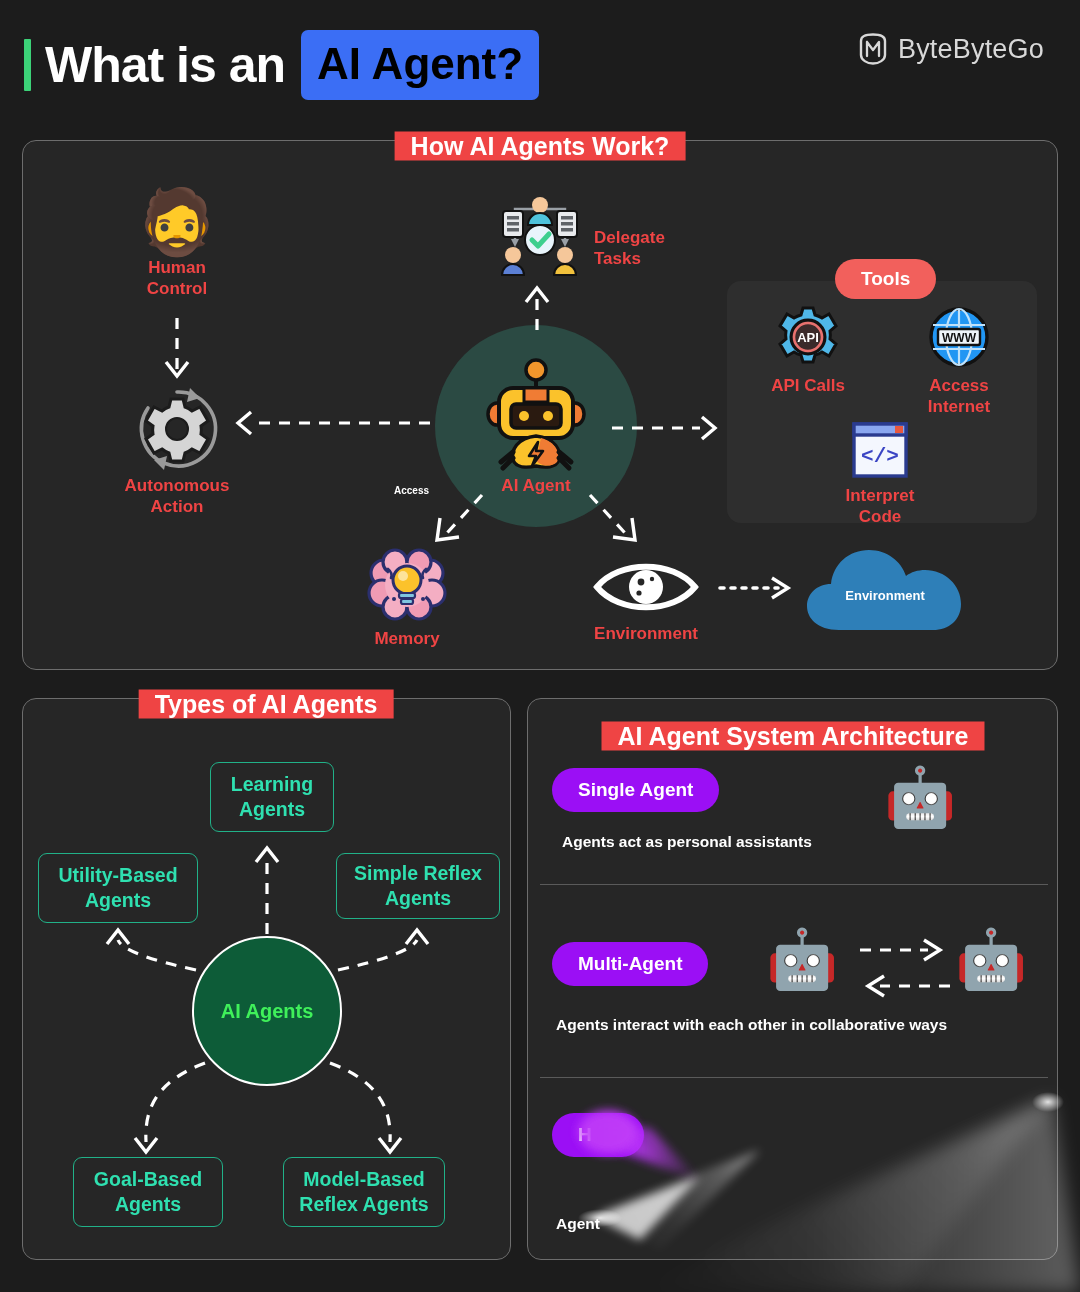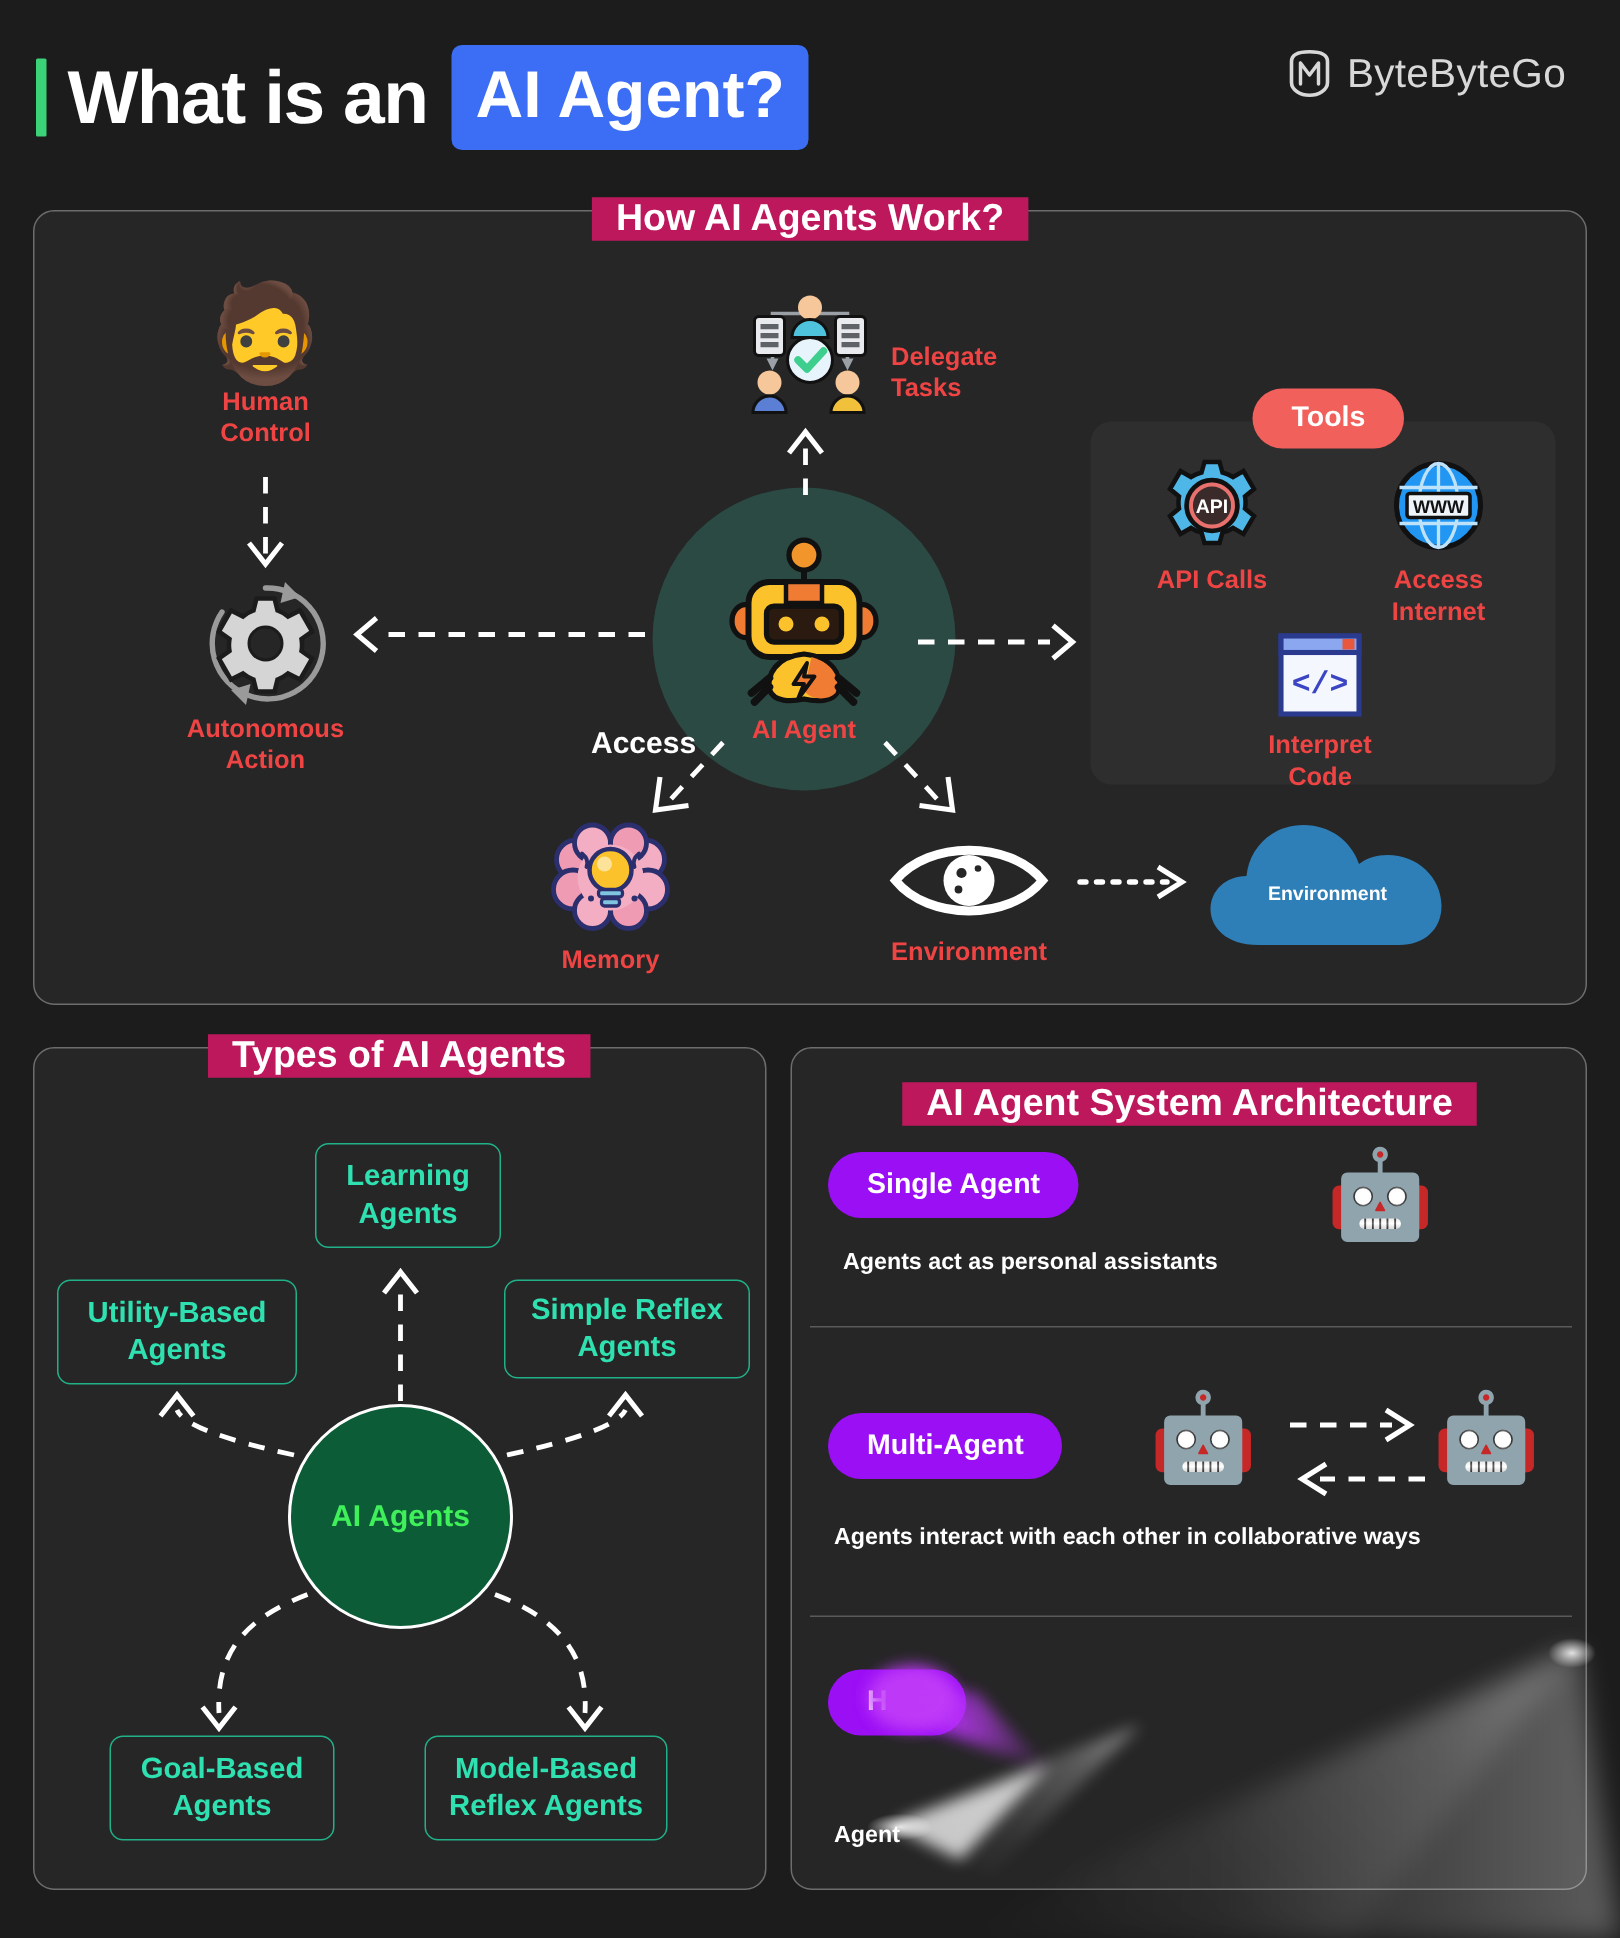--- a/index.html
+++ b/index.html
@@ -16,42 +16,42 @@
   .title-wrap {
     position: absolute; left: 24px; top: 30px;
     display: flex; align-items: center; gap: 14px;
   }
   .accent-bar { width: 7px; height: 52px; background: #3cd278; border-radius: 1px; }
   .title-main {
     font-size: 50px; font-weight: bold; color: #ffffff;
     letter-spacing: -1px; line-height: 1;
   }
   .title-badge {
-    background: #3b6ef5; color: #ffffff;
+    background: #3b6ef5; color: #000000;
     font-size: 44px; font-weight: bold; line-height: 1;
     padding: 12px 16px 14px 16px; border-radius: 7px;
     margin-left: 2px;
   }
   .brand {
     position: absolute; right: 36px; top: 33px;
     display: flex; align-items: center; gap: 10px;
   }
   .brand-text { color: #d8d8d8; font-size: 27px; letter-spacing: .2px; }
 
   
   .panel {
     position: absolute;
     background: #262626;
     border: 1.6px solid #6d6d6d;
     border-radius: 14px;
   }
   .panel-title {
     position: absolute;
     color: #ffffff; font-size: 25px; font-weight: bold;
-    background: #be185d;
+    background: #ef4444;
     padding: 0 16px;
     white-space: nowrap;
     transform: translate(-50%, -50%);
   }
 
   #panel-work  { left: 22px;  top: 140px; width: 1036px; height: 530px; }
   #panel-types { left: 22px;  top: 698px; width: 489px;  height: 562px; }
   #panel-arch  { left: 527px; top: 698px; width: 531px;  height: 562px; }
 
   
@@ -249,21 +249,21 @@
         <circle cx="67" cy="60" r="5" fill="#fbc22b"></circle>
       <path d="M55 80 C36 82 30 94 32 104 C35 112 46 112 55 110 C64 112 75 112 78 104 C80 94 74 82 55 80 Z" fill="#fbc22b" stroke="#111" stroke-width="3.5"></path>
       <path d="M60 82 C74 86 80 96 76 106 C70 112 58 110 55 104 Z" fill="#f07c34"></path>
       <path d="M57 86 L48 100 L55 100 L51 110 L62 95 L55 95 Z" fill="#f07c34" stroke="#111" stroke-width="2.6" stroke-linejoin="round"></path>
       <path d="M32 96 L20 106 M32 102 L22 112" stroke="#111" stroke-width="5" stroke-linecap="round"></path>
       <path d="M78 96 L90 106 M78 102 L88 112" stroke="#111" stroke-width="5" stroke-linecap="round"></path>
     </svg>
     <div class="node-label">AI Agent</div>
   </div>
 
-  <div style="position:absolute; left:394px; top:485px; color:#ffffff; font-size:20px; font-weight:600;">Access</div>
+  <div style="position:absolute; left:394px; top:485px; color:#ffffff; font-size:10px; font-weight:600;">Access</div>
 
   <div class="node" style="left:347px; top:549px; width:120px;">
     <svg width="78" height="72" viewBox="0 0 78 72">
       <g stroke="#2b2f6e" stroke-width="3.2">
         <circle cx="16" cy="24" r="13" fill="#f09bb4"></circle>
           <circle cx="14" cy="44" r="13" fill="#f09bb4"></circle>
         <circle cx="27" cy="13" r="12" fill="#f4aec3"></circle>
           <circle cx="27" cy="58" r="12" fill="#f4aec3"></circle>
         <circle cx="62" cy="24" r="13" fill="#f4aec3"></circle>
           <circle cx="64" cy="44" r="13" fill="#f4aec3"></circle>

